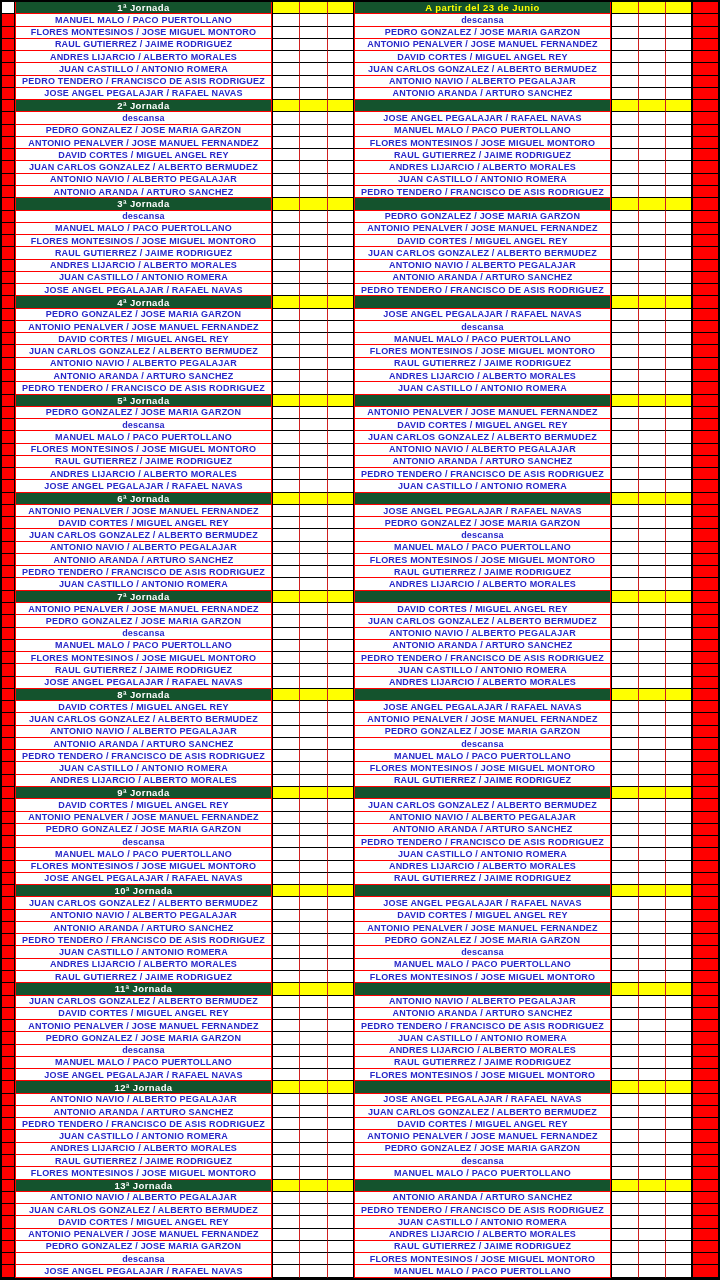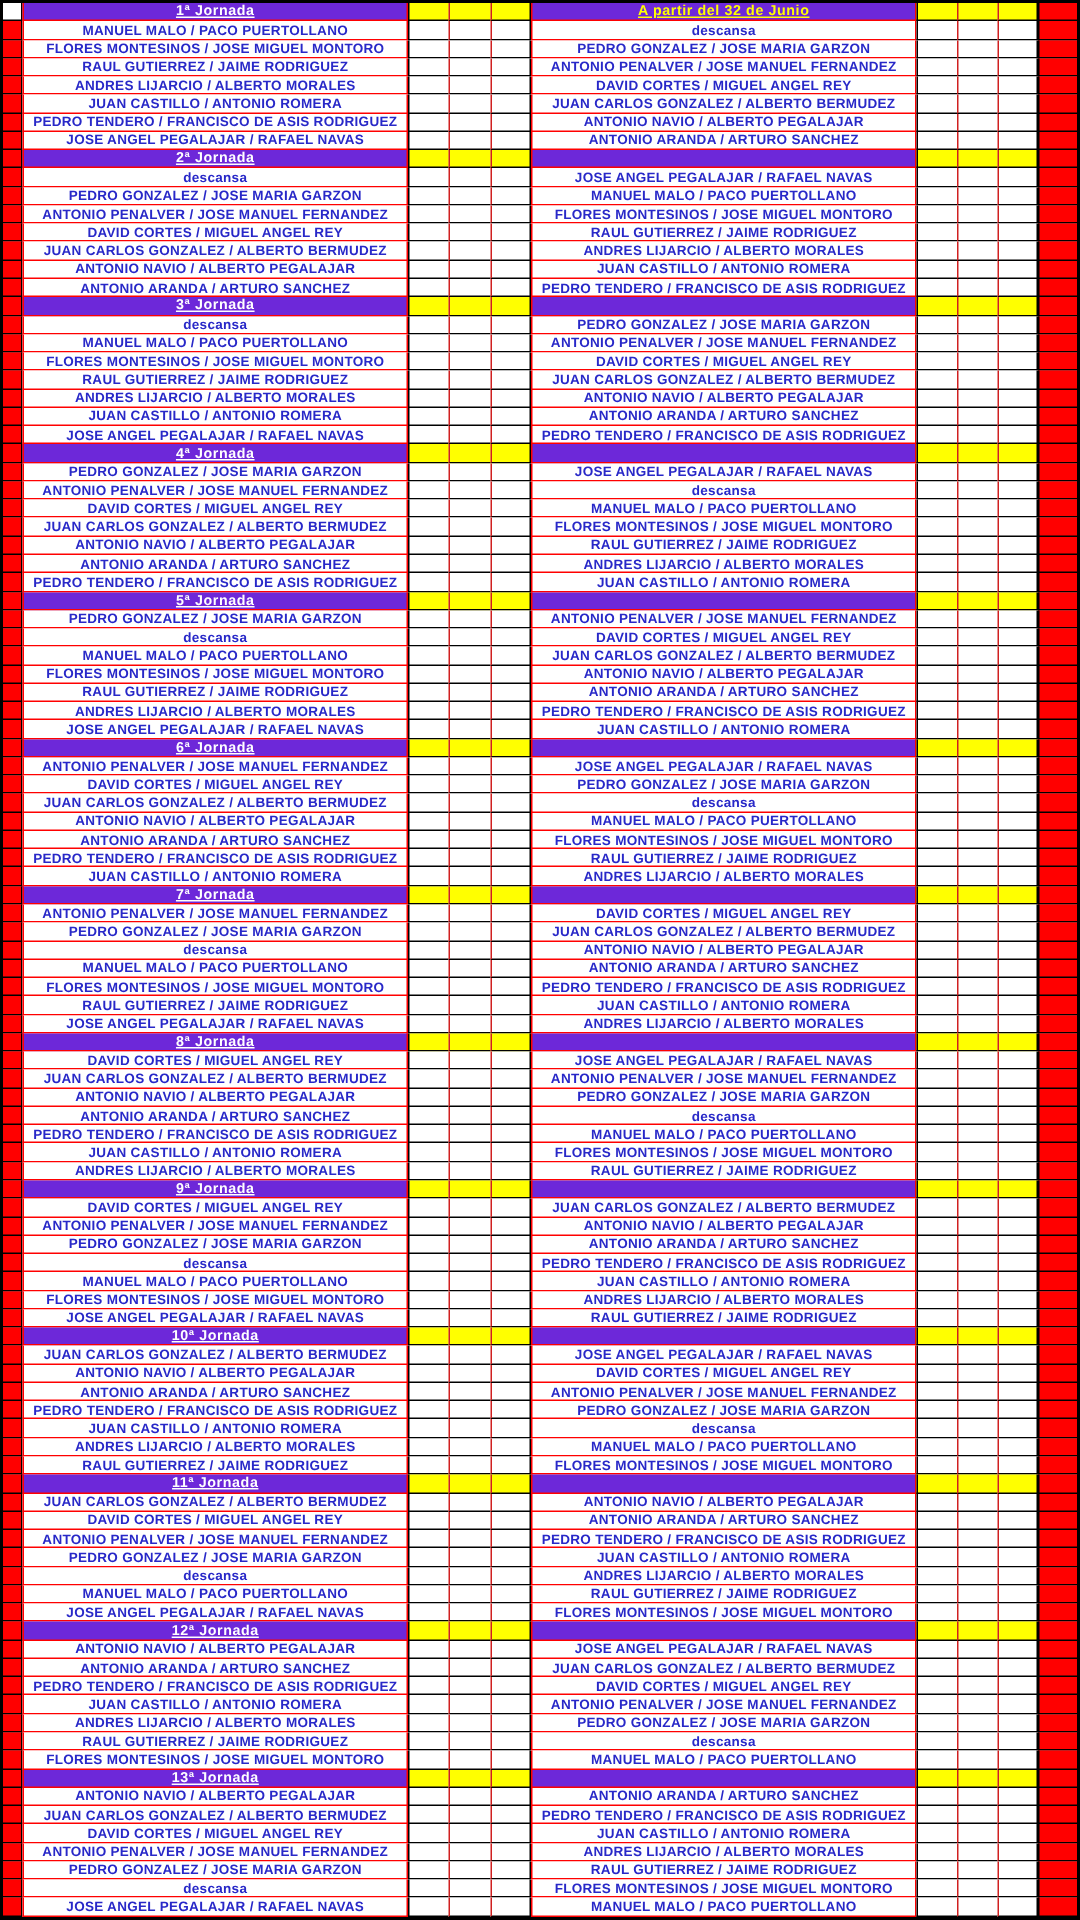--- a/index.html
+++ b/index.html
@@ -35,26 +35,25 @@
     font-weight:bold;
     font-size:9px;
     letter-spacing:.2px;
     white-space:nowrap;
     overflow:hidden;
     display:flex;align-items:center;justify-content:center;
     text-align:center;
   }
   
   .name.hdr{
-    background:#6d28d9;
+    background:#14532d;
     color:#ffffff;
     font-size:9.5px;
     letter-spacing:.4px;
     border-color:#ff0000;
-    text-decoration:underline;
   }
   .name.hdr.note{color:#ffff00;}
   
   .narrow{
     background:#fff;
     border-bottom:1px solid #000;
     border-left:1px solid #d02020;
   }
   .narrow.nfirst{border-left:1px solid #000;}
   .narrow.nlast{border-right:1px solid #000;}
@@ -63,21 +62,21 @@
 </head>
 <body>
 
 <div class="sheet">
   <div class="grid">
       <div class="strip strip-l blank"></div>
       <div class="name hdr">1ª Jornada</div>
       <div class="narrow nfirst hdr-n"></div>
       <div class="narrow hdr-n"></div>
       <div class="narrow nlast hdr-n"></div>
-      <div class="name hdr note">A partir del 32 de Junio</div>
+      <div class="name hdr note">A partir del 23 de Junio</div>
       <div class="narrow nfirst hdr-n"></div>
       <div class="narrow hdr-n"></div>
       <div class="narrow nlast hdr-n"></div>
       <div class="strip strip-r"></div>
       <div class="strip strip-l"></div>
       <div class="name">MANUEL MALO / PACO PUERTOLLANO</div>
       <div class="narrow nfirst "></div>
       <div class="narrow "></div>
       <div class="narrow nlast "></div>
       <div class="name">descansa</div>

